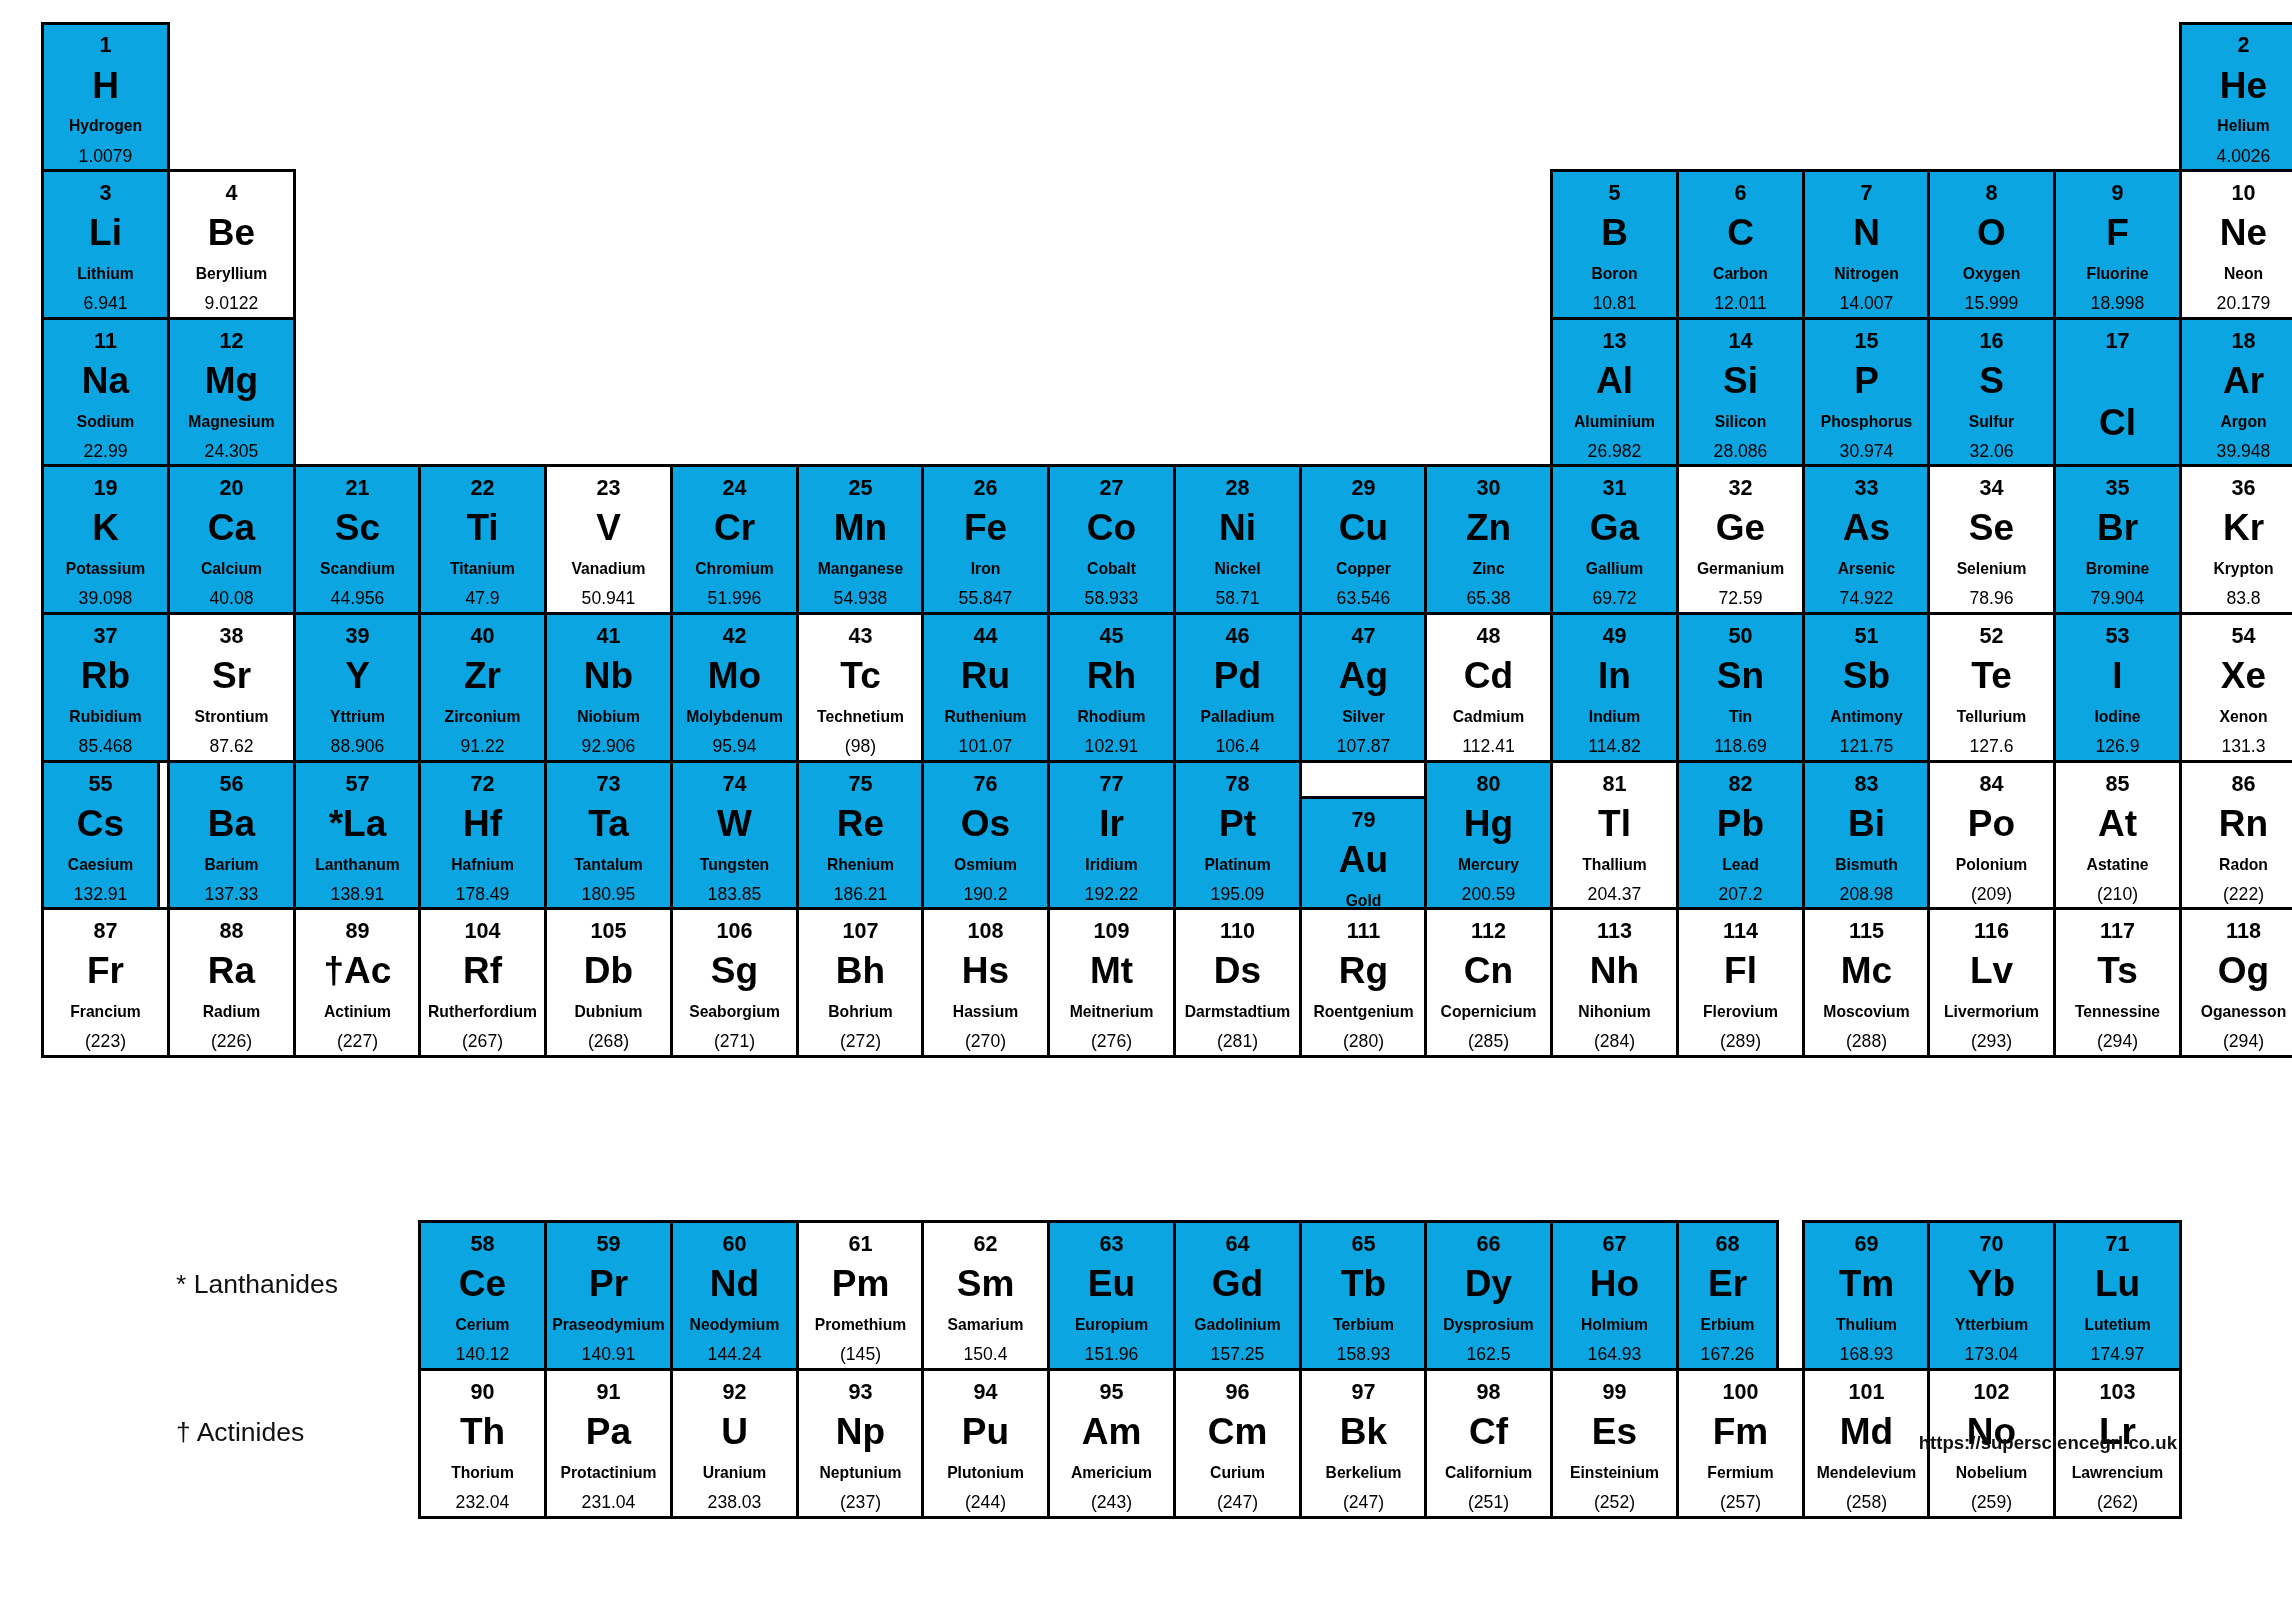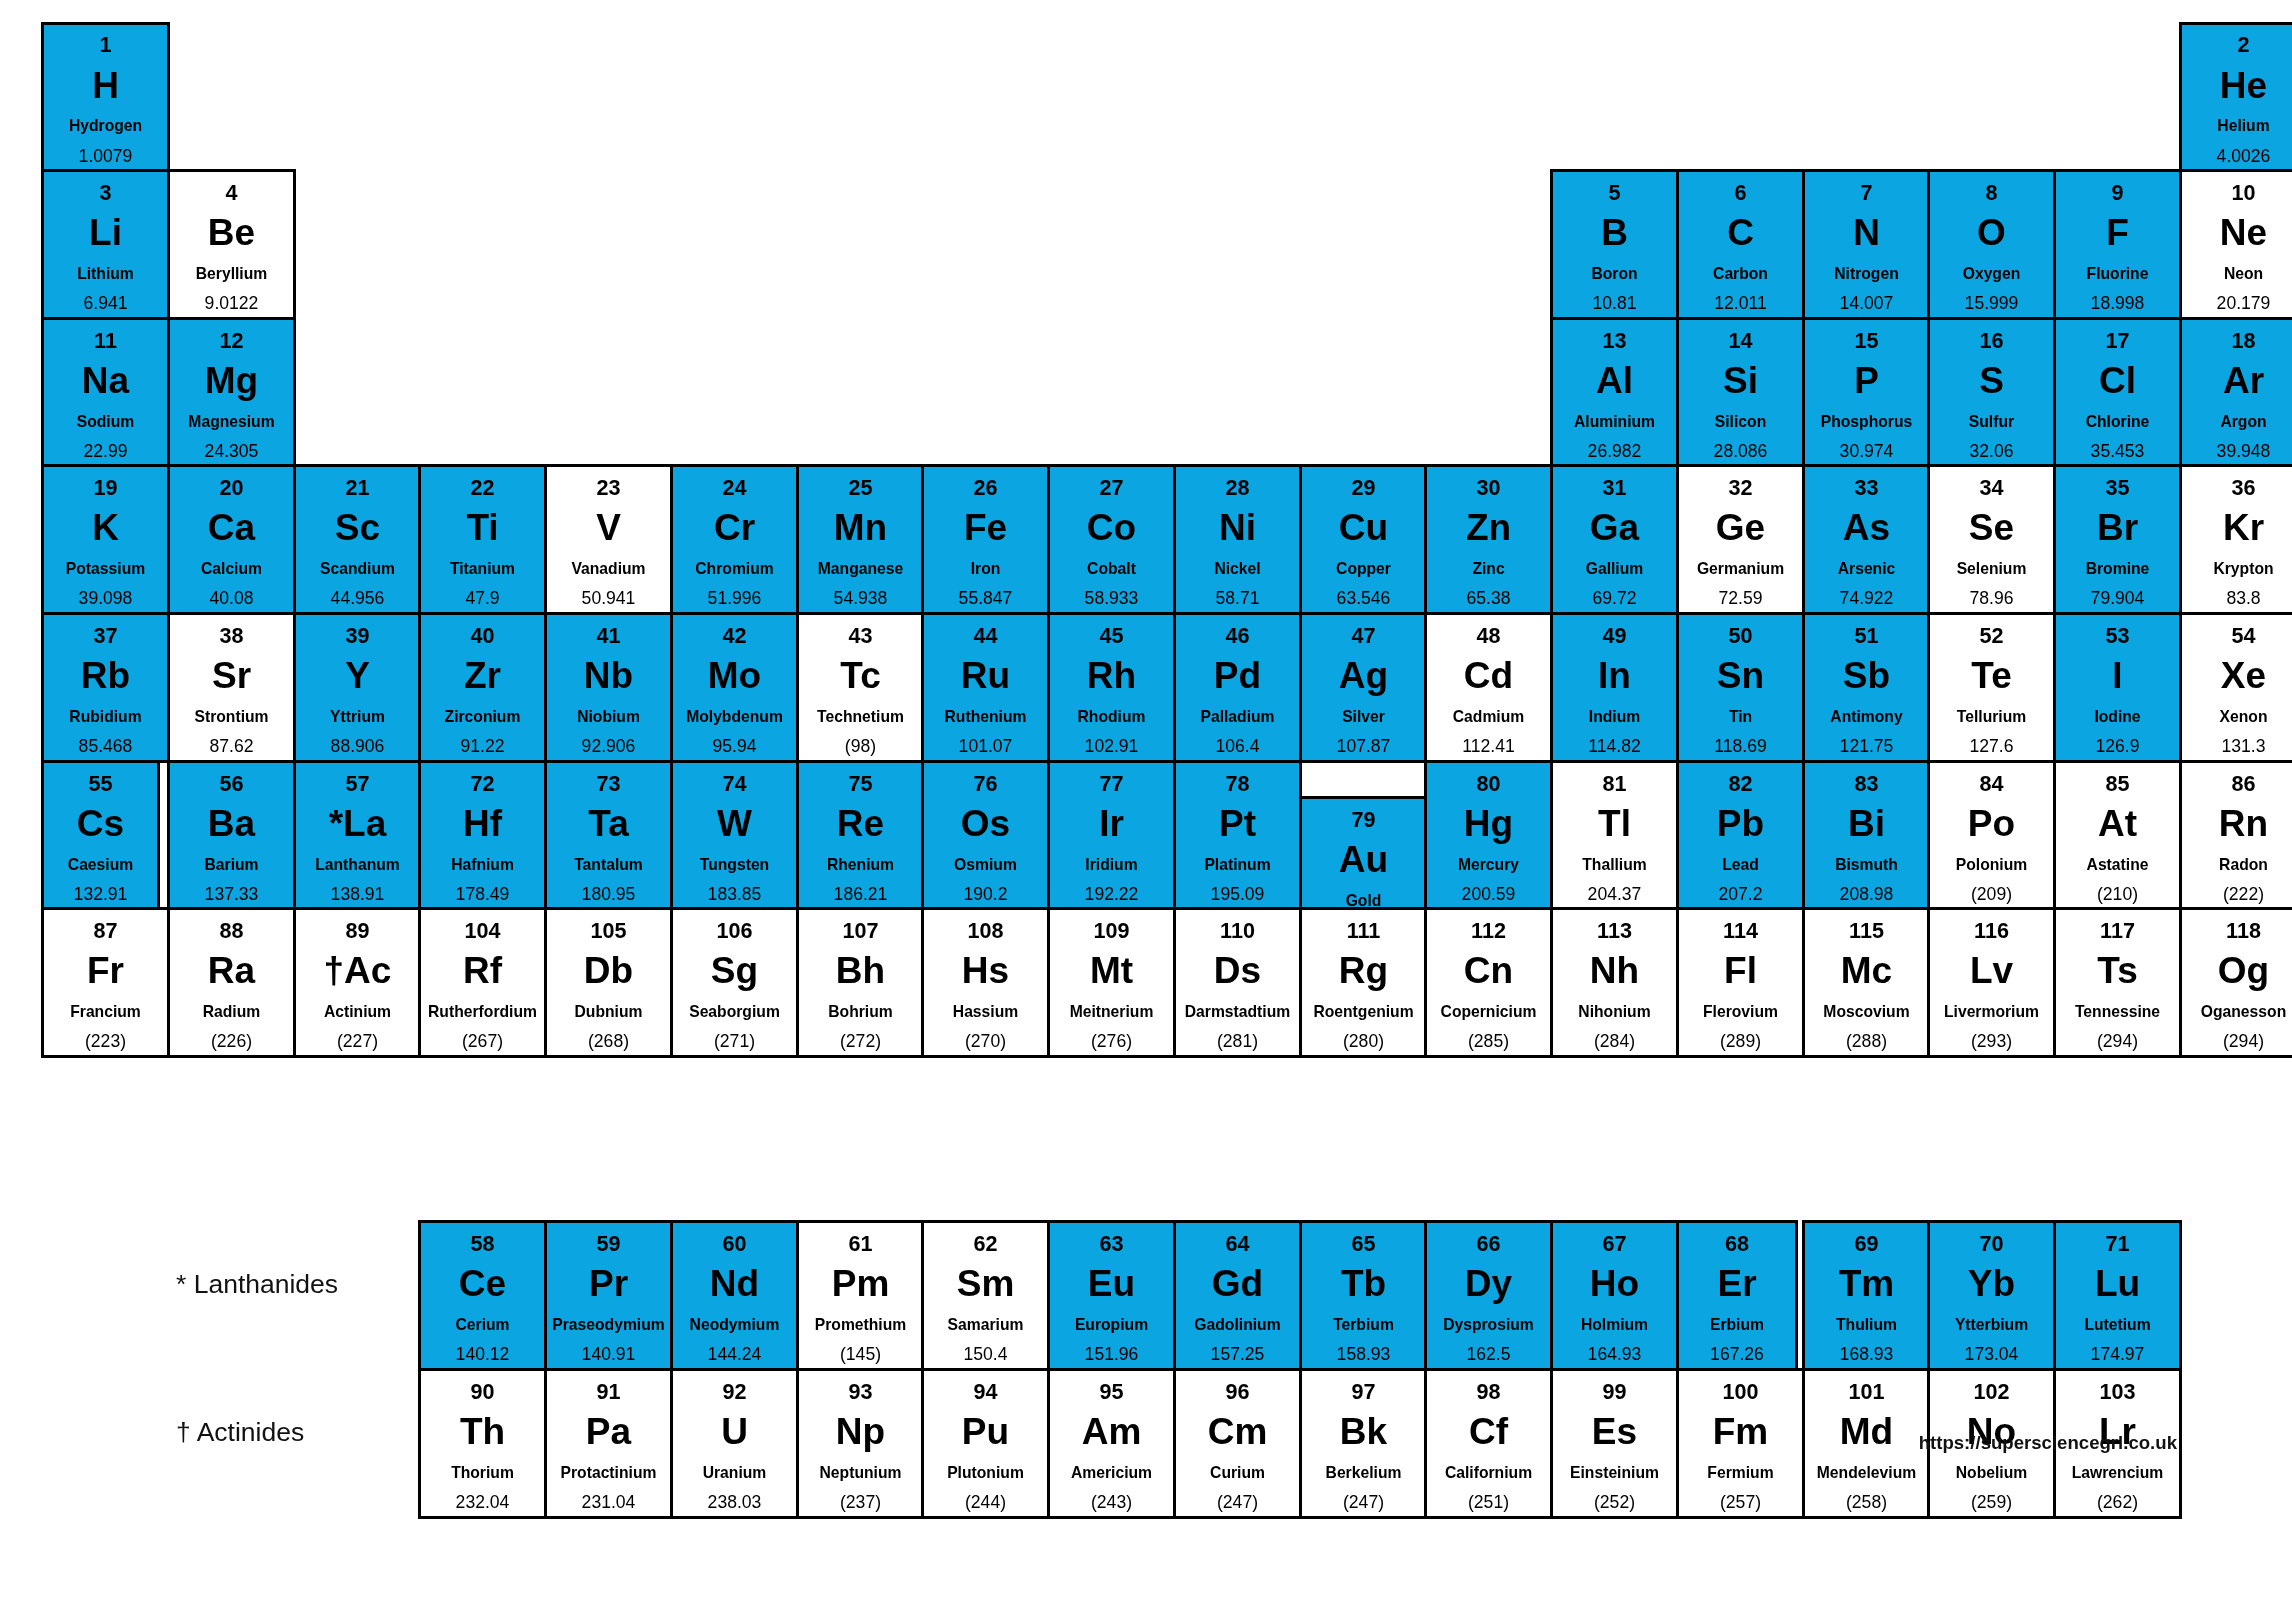--- a/index.html
+++ b/index.html
@@ -198,21 +198,21 @@
         <div class="sym">P</div>
         <div class="name" style="font-size: 15.7px;">Phosphorus</div>
         <div class="mass">30.974</div>
       </div>
       <div class="cell blue" style="left: 1927px; top: 317px; width: 129px; height: 151px;">
         <div class="num">16</div>
         <div class="sym">S</div>
         <div class="name" style="font-size: 15.7px;">Sulfur</div>
         <div class="mass">32.06</div>
       </div>
-      <div class="cell blue" style="left: 2053px; top: 317px; width: 129px; height: 151px;">
+      <div class="cell blue" style="left: 2053px; top: 317px; width: 129px; height: 151px; gap: 42px;">
         <div class="num">17</div>
         <div class="sym">Cl</div>
         <div class="name" style="font-size: 15.7px;">Chlorine</div>
         <div class="mass">35.453</div>
       </div>
       <div class="cell blue" style="left: 2179px; top: 317px; width: 129px; height: 151px;">
         <div class="num">18</div>
         <div class="sym">Ar</div>
         <div class="name" style="font-size: 15.7px;">Argon</div>
         <div class="mass">39.948</div>
@@ -702,21 +702,21 @@
         <div class="sym">Dy</div>
         <div class="name" style="font-size: 15.7px;">Dysprosium</div>
         <div class="mass">162.5</div>
       </div>
       <div class="cell blue" style="left: 1550px; top: 1220px; width: 129px; height: 151px;">
         <div class="num">67</div>
         <div class="sym">Ho</div>
         <div class="name" style="font-size: 15.7px;">Holmium</div>
         <div class="mass">164.93</div>
       </div>
-      <div class="cell blue" style="left: 1676px; top: 1220px; width: 122px; height: 151px;">
+      <div class="cell blue" style="left: 1676px; top: 1220px; width: 103px; height: 151px;">
         <div class="num">68</div>
         <div class="sym">Er</div>
         <div class="name" style="font-size: 15.7px;">Erbium</div>
         <div class="mass">167.26</div>
       </div>
       <div class="cell blue" style="left: 1802px; top: 1220px; width: 129px; height: 151px;">
         <div class="num">69</div>
         <div class="sym">Tm</div>
         <div class="name" style="font-size: 15.7px;">Thulium</div>
         <div class="mass">168.93</div>

